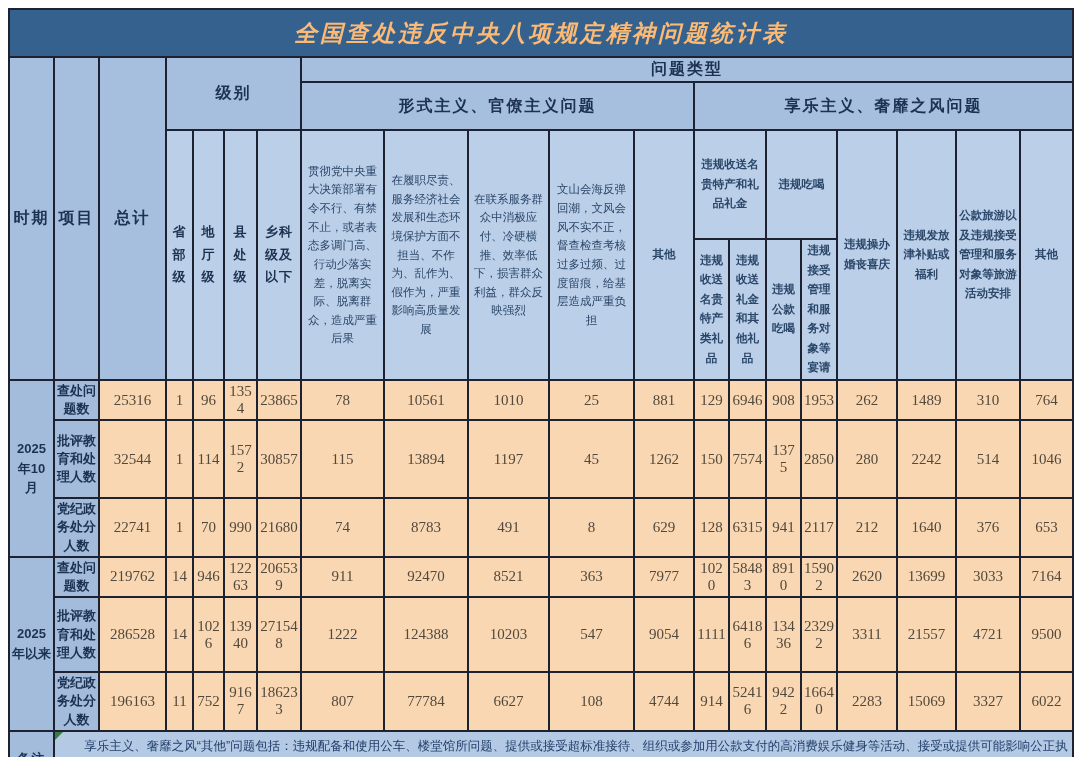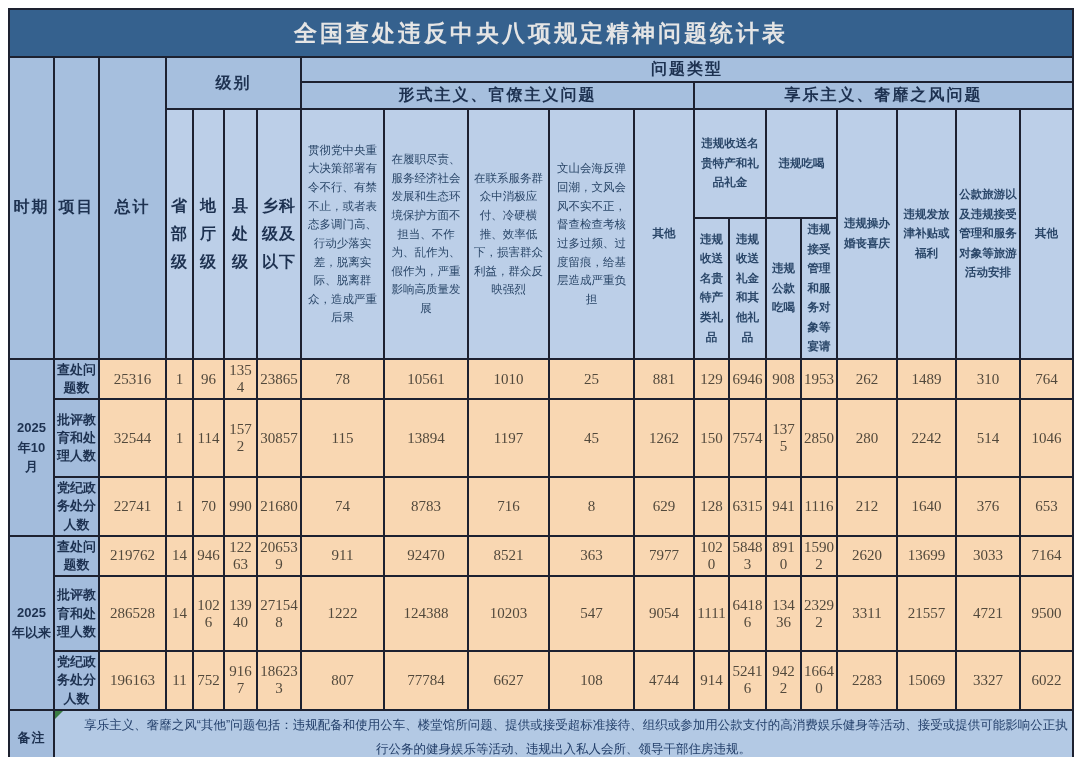--- a/index.html
+++ b/index.html
@@ -14,31 +14,31 @@
   table.stat{
     border-collapse:collapse;table-layout:fixed;width:1064px;
   }
   table.stat td{
     border:2px solid #1d2130;
     text-align:center;vertical-align:middle;
     overflow:hidden;padding:1px 2px;
     word-break:break-all;
   }
   td.title{
-    background:#35618e;color:#e5e5e5;
+    background:#35618e;color:#fdba74;
     font-size:23px;font-weight:bold;letter-spacing:3px;
-    height:44px;border:2px solid #1d2130;
+    height:44px;border:2px solid #1d2130;font-style:italic;
   }
   td.hd{
     background:#a6bfde;color:#1d3150;
     font-weight:bold;font-size:16px;letter-spacing:2px;
   }
   td.hd-level{
     background:#bccfe8;color:#1d3150;
-    font-weight:bold;font-size:16px;line-height:1.75;letter-spacing:1px;
+    font-weight:bold;font-size:13px;line-height:1.75;letter-spacing:1px;
     padding:2px 3px;
   }
   td.hd-desc{
     background:#bccfe8;color:#2a4668;
     font-size:11.5px;font-weight:normal;line-height:1.62;
     text-align:justify;padding:6px 7px;vertical-align:middle;
   }
   td.hd-sub{
     background:#bccfe8;color:#2a4668;
     font-size:11.5px;font-weight:bold;line-height:1.7;
@@ -107,21 +107,21 @@
     </tr>
 
     <tr style="height:24px">
       <td class="hd" rowspan="4">时期</td>
       <td class="hd" rowspan="4">项目</td>
       <td class="hd" rowspan="4">总计</td>
       <td class="hd" rowspan="2" colspan="4">级别</td>
       <td class="hd" colspan="13">问题类型</td>
     </tr>
 
-    <tr style="height:27px">
+    <tr style="height:48px">
       <td class="hd" colspan="5">形式主义、官僚主义问题</td>
       <td class="hd" colspan="8">享乐主义、奢靡之风问题</td>
     </tr>
 
     <tr style="height:109px">
       <td class="hd-level" rowspan="2">省部级</td>
       <td class="hd-level" rowspan="2">地厅级</td>
       <td class="hd-level" rowspan="2">县处级</td>
       <td class="hd-level" rowspan="2">乡科级及以下</td>
 
@@ -193,27 +193,27 @@
         </tr>
         <tr style="height: 56px;">
           <td class="row-label">党纪政务处分人数</td>
           <td class="num">22741</td>
           <td class="num">1</td>
           <td class="num">70</td>
           <td class="num">990</td>
           <td class="num">21680</td>
           <td class="num">74</td>
           <td class="num">8783</td>
-          <td class="num">716</td>
+          <td class="num">491</td>
           <td class="num">8</td>
           <td class="num">629</td>
           <td class="num">128</td>
           <td class="num">6315</td>
           <td class="num">941</td>
-          <td class="num">1116</td>
+          <td class="num">2117</td>
           <td class="num">212</td>
           <td class="num">1640</td>
           <td class="num">376</td>
           <td class="num">653</td>
         </tr>
         <tr style="height: 37px;">
           <td rowspan="3" class="period">2025年以来</td>
           <td class="row-label">查处问题数</td>
           <td class="num">219762</td>
           <td class="num">14</td>

